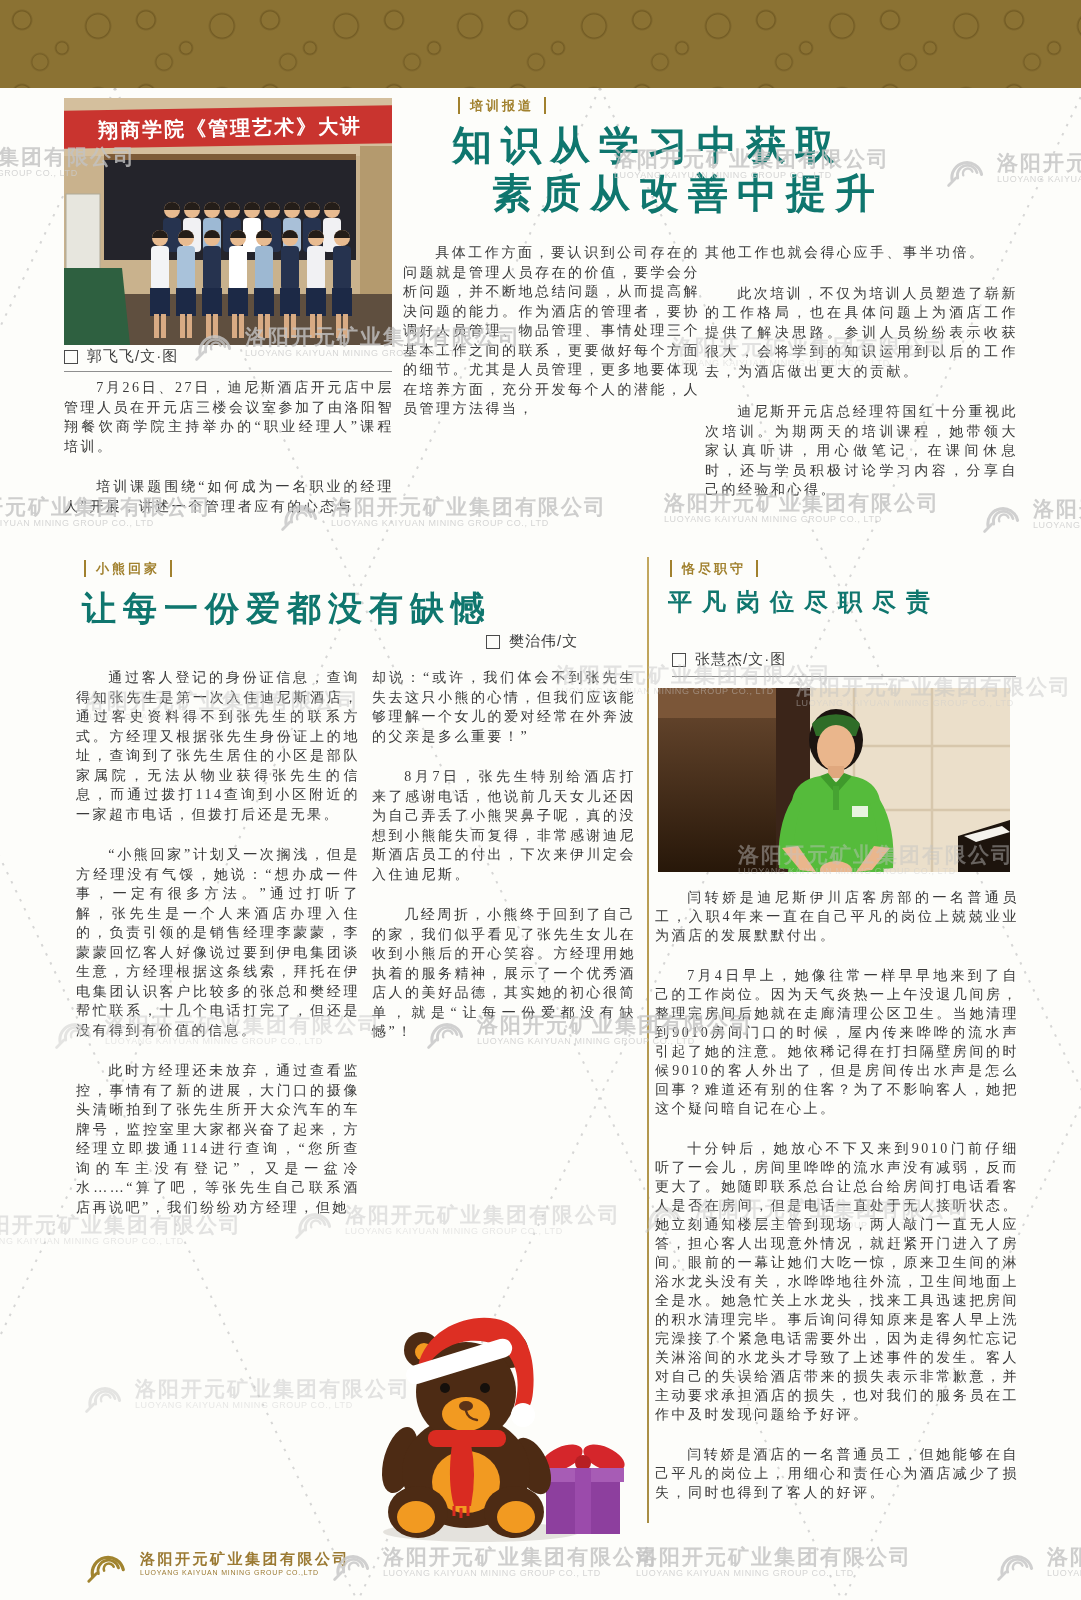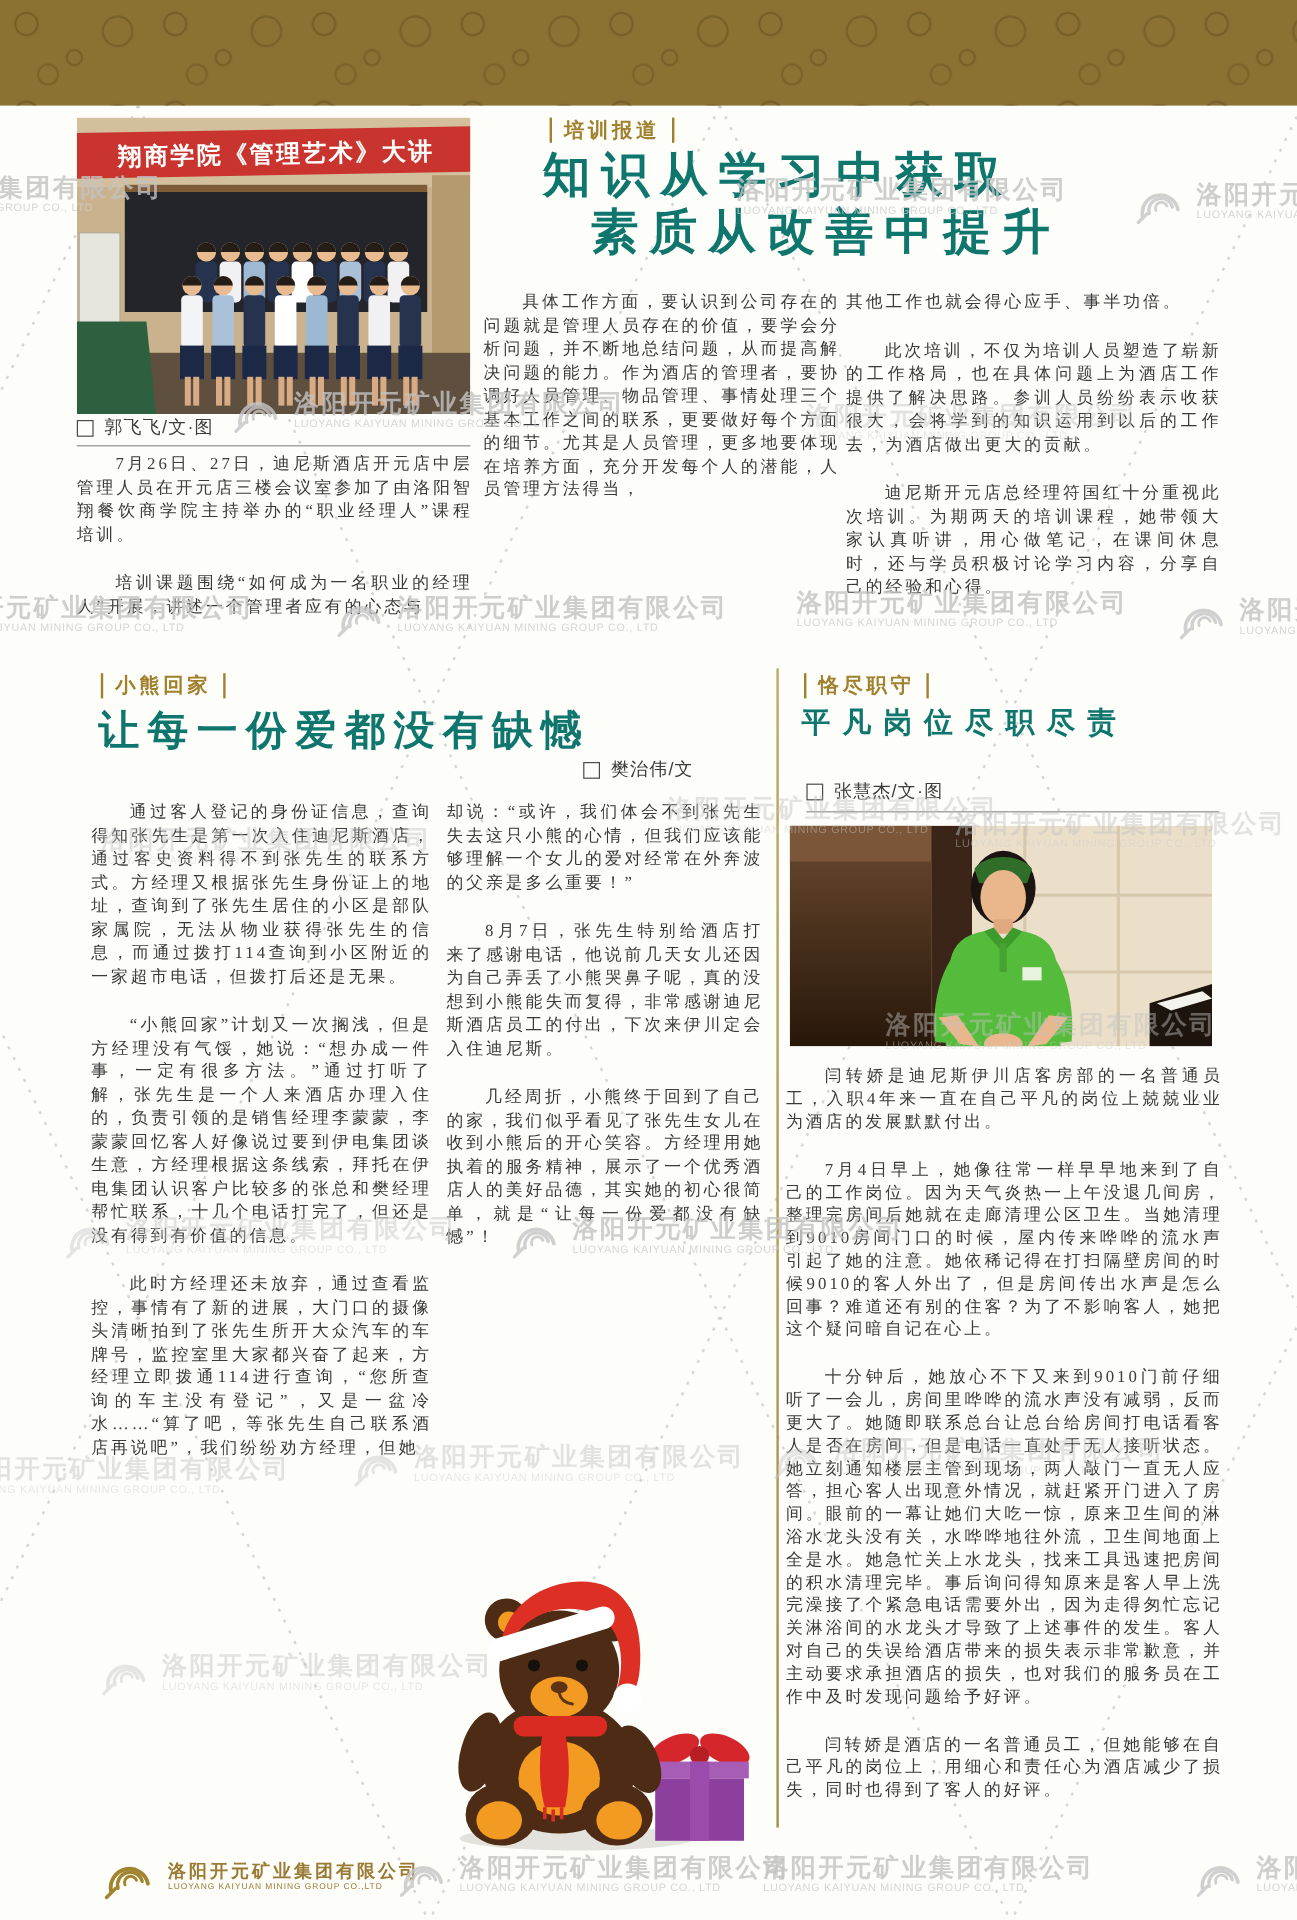--- a/index.html
+++ b/index.html
@@ -16,21 +16,21 @@
   
   .diag{position:absolute;left:0;top:0;z-index:1;}
   
   .wm-layer{position:absolute;left:0;top:0;width:1081px;height:1600px;z-index:4;pointer-events:none;}
   .wm{position:absolute;display:flex;align-items:center;gap:9px;white-space:nowrap;opacity:.8;}
   .wm.light{opacity:.45;}
   .wm .zh{font-family:"Liberation Sans",sans-serif;font-size:21px;font-weight:600;color:#c3c3c3;letter-spacing:2px;line-height:1.05;}
   .wm .en{font-family:"Liberation Sans",sans-serif;font-size:9px;color:#cccccc;letter-spacing:.6px;}
   .wm svg{flex:0 0 auto;}
   
-  .tag{position:absolute;font-family:"Liberation Sans",sans-serif;font-size:17px;font-weight:700;
+  .tag{position:absolute;font-family:"Liberation Sans",sans-serif;font-size:13px;font-weight:700;
        color:#a1812e;letter-spacing:3px;z-index:2;}
   .tag span{padding:1px 10px;border-left:2px solid #a1812e;border-right:2px solid #a1812e;}
   .headline{position:absolute;font-family:Liberation Serif, serif;font-weight:700;color:#0f766e;z-index:2;}
   .byline{position:absolute;font-family:"Liberation Sans",sans-serif;font-size:15px;color:#3c3c3c;
           letter-spacing:1px;z-index:2;display:flex;align-items:center;gap:9px;}
   .box-ico{display:inline-block;width:12px;height:12px;border:1.5px solid #4a4a4a;}
   .rule{position:absolute;height:0;border-top:1px solid #8f8f8f;z-index:2;}
   .col{position:absolute;z-index:2;font-size:14px;line-height:19.5px;letter-spacing:2.5px;
        color:#3a3a3a;text-align:justify;}
   .col p{margin:0 0 21px 0;text-indent:2.3em;}

